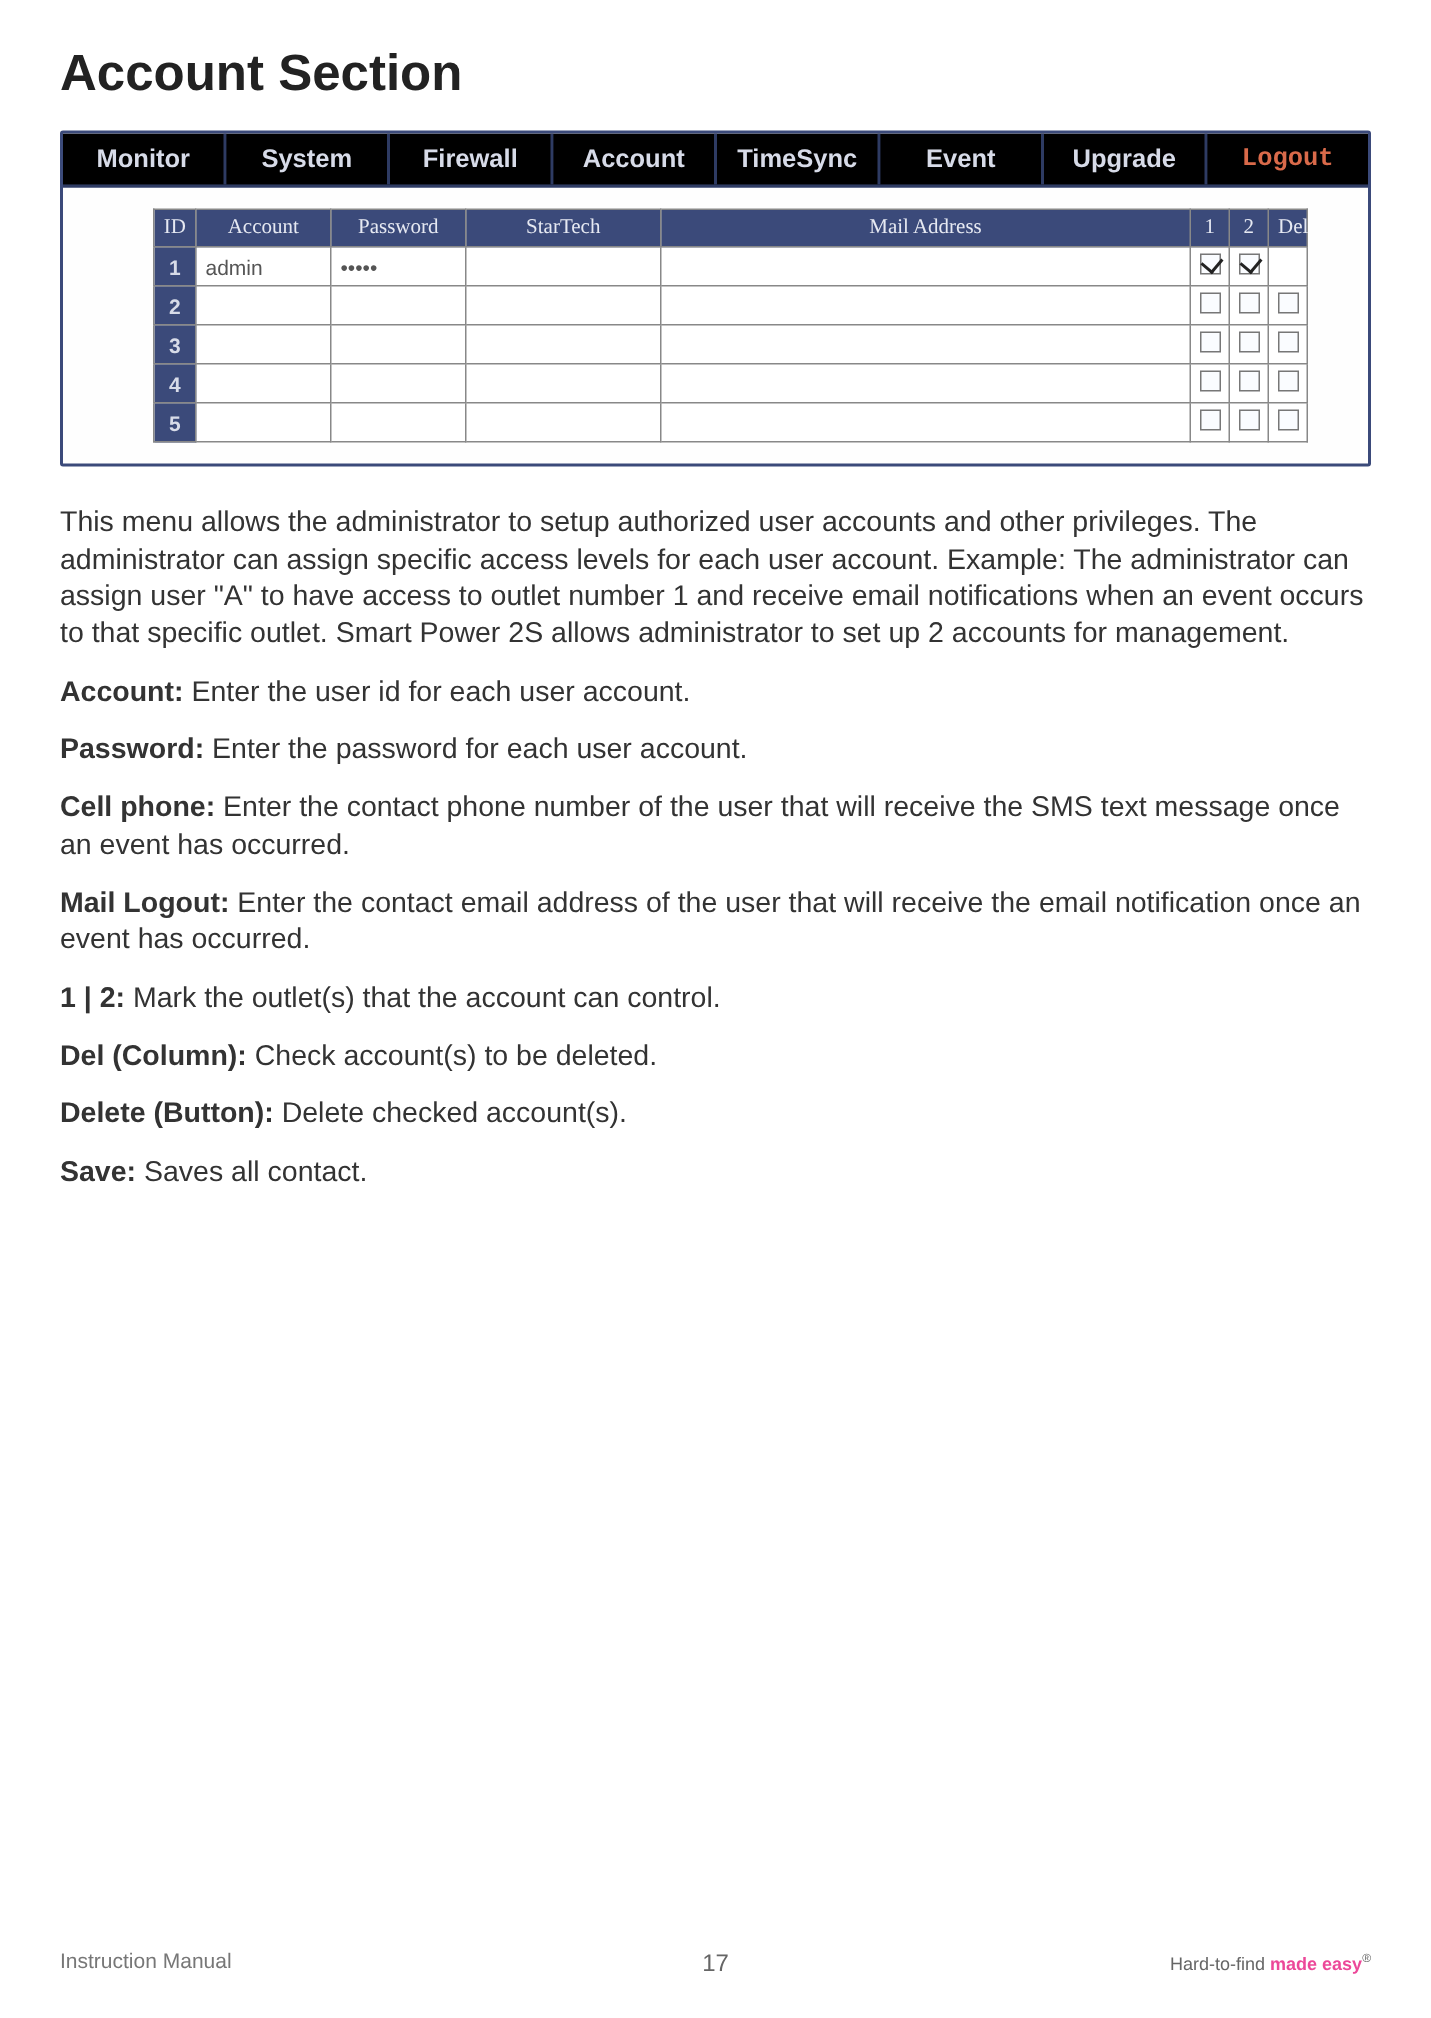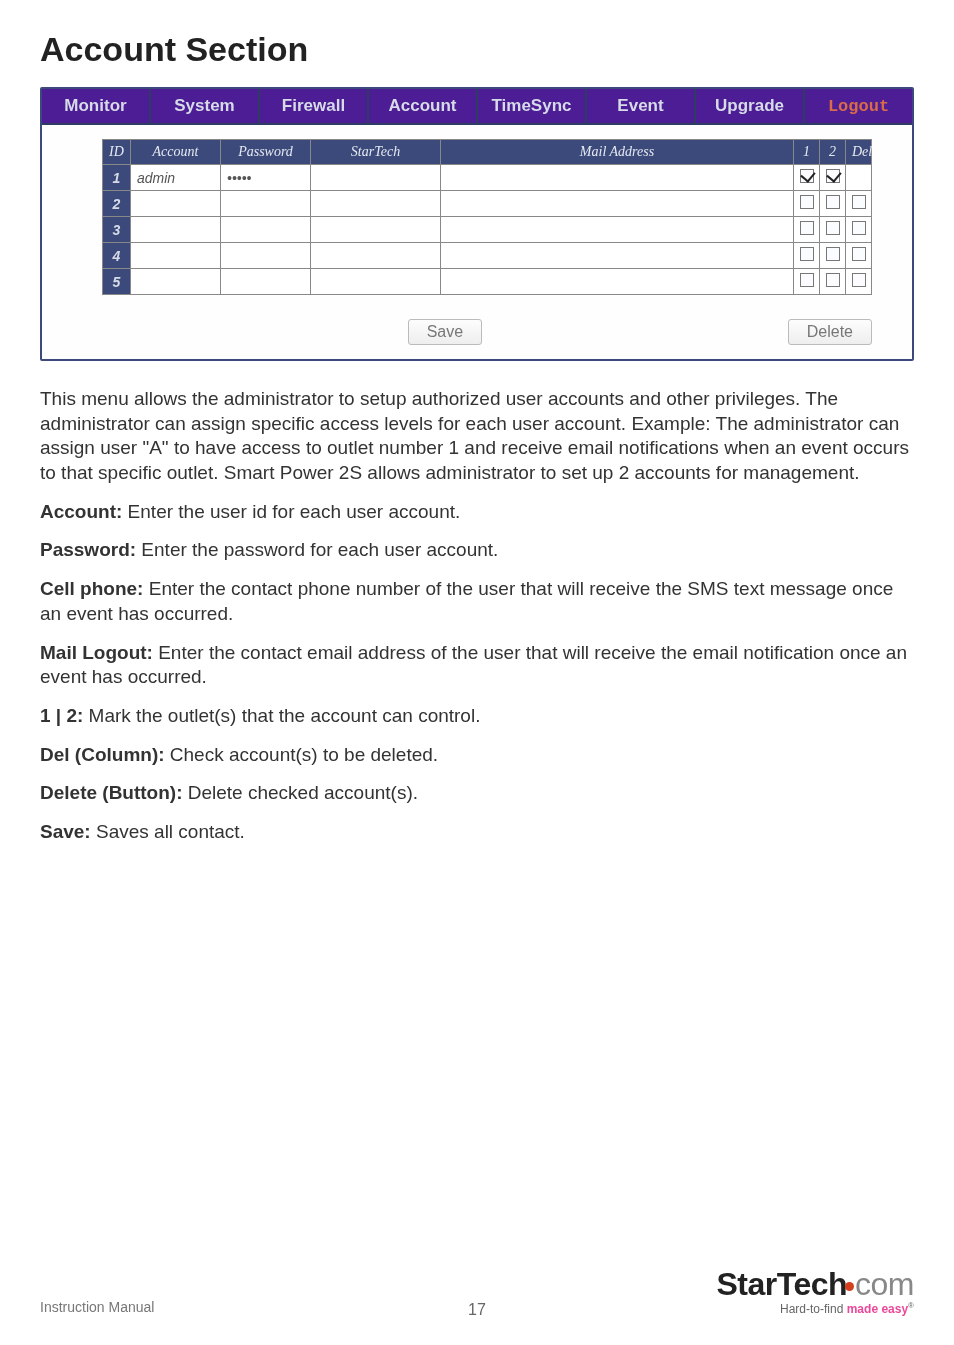--- a/index.html
+++ b/index.html
@@ -34,41 +34,40 @@
   }
   .tabbar .tab {
     flex: 1;
     color: #d7dbe8;
     font-weight: 700;
     font-size: 17px;
     display: flex;
     align-items: center;
     justify-content: center;
     border-right: 2px solid #2e3b63;
-    background: #4c1d95;
+    background: #000000;
     font-family: Arial, sans-serif;
   }
   .tabbar .tab:last-child { border-right: 0; }
   .tabbar .tab.logout { color: #d96a4a; font-family: Liberation Mono, monospace; }
   .grid-area {
     padding: 14px 40px 14px 60px;
   }
   .acct-table {
     border-collapse: collapse;
     width: 100%;
     table-layout: fixed;
   }
   .acct-table th, .acct-table td {
     border: 1px solid #888;
     padding: 4px 6px;
     font-size: 14px;
     text-align: center;
     height: 16px;
     background: #fff;
-    font-style: italic;
   }
   .acct-table th {
     background: #3b4a7a;
     color: #e6e9f2;
     font-weight: 400;
     font-family: Georgia, serif;
   }
   .acct-table .idcol { width: 28px; }
   .acct-table .acctcol { width: 90px; }
   .acct-table .pwcol { width: 90px; }
@@ -226,46 +225,35 @@
             <td class="textcell"></td>
             <td class="textcell"></td>
             <td><span class="chk"></span></td>
             <td><span class="chk"></span></td>
             <td><span class="chk"></span></td>
           </tr>
         </tbody>
     </table>
   </div>
 
-  <div class="btnrow">
-    <div class="save-wrap">
-      <span class="uibtn">Save</span>
-    </div>
-    <div class="del-wrap">
-      <span class="uibtn">Delete</span>
-    </div>
-  </div>
 
 </div>
 
 <p class="body">This menu allows the administrator to setup authorized user accounts and other privileges. The administrator can assign specific access levels for each user account. Example: The administrator can assign user "A" to have access to outlet number 1 and receive email notifications when an event occurs to that specific outlet. Smart Power 2S allows administrator to set up 2 accounts for management.</p>
 
 <p class="body"><b>Account:</b><span> Enter the user id for each user account.</span></p>
 <p class="body"><b>Password:</b><span> Enter the password for each user account.</span></p>
 <p class="body"><b>Cell phone:</b><span> Enter the contact phone number of the user that will receive the SMS text message once an event has occurred.</span></p>
 <p class="body"><b>Mail Logout:</b><span> Enter the contact email address of the user that will receive the email notification once an event has occurred.</span></p>
 <p class="body"><b>1 | 2:</b><span> Mark the outlet(s) that the account can control.</span></p>
 <p class="body"><b>Del (Column):</b><span> Check account(s) to be deleted.</span></p>
 <p class="body"><b>Delete (Button):</b><span> Delete checked account(s).</span></p>
 <p class="body"><b>Save:</b><span> Saves all contact.</span></p>
 
 <div class="footer">
   <div>Instruction Manual</div>
   <div class="pagenum">17</div>
   <div class="brand">
-    <div class="logo">
-      <span>StarTech</span><span class="dot"></span><span class="ext">com</span>
-    </div>
     <div class="tagline">
       <span>Hard-to-find </span><span class="me">made easy</span><sup>®</sup>
     </div>
   </div>
 </div>
 
 </body></html>

